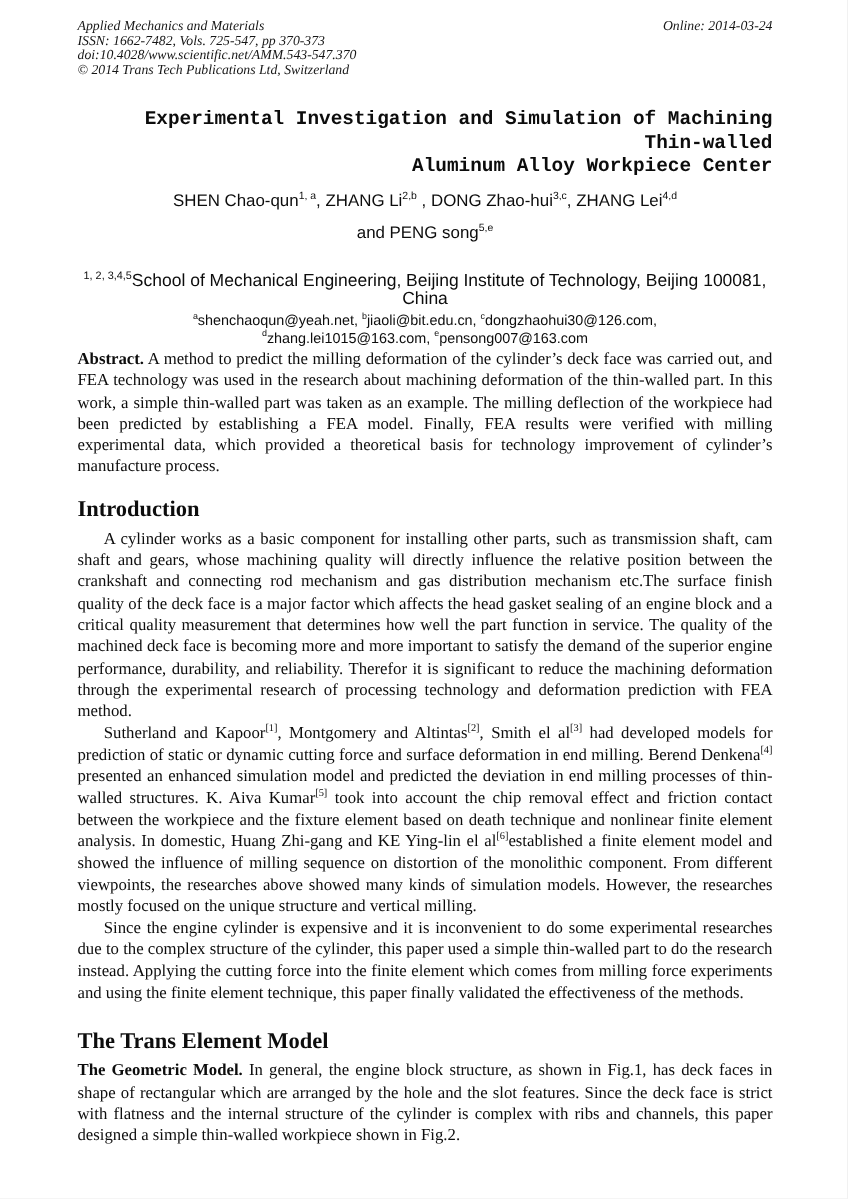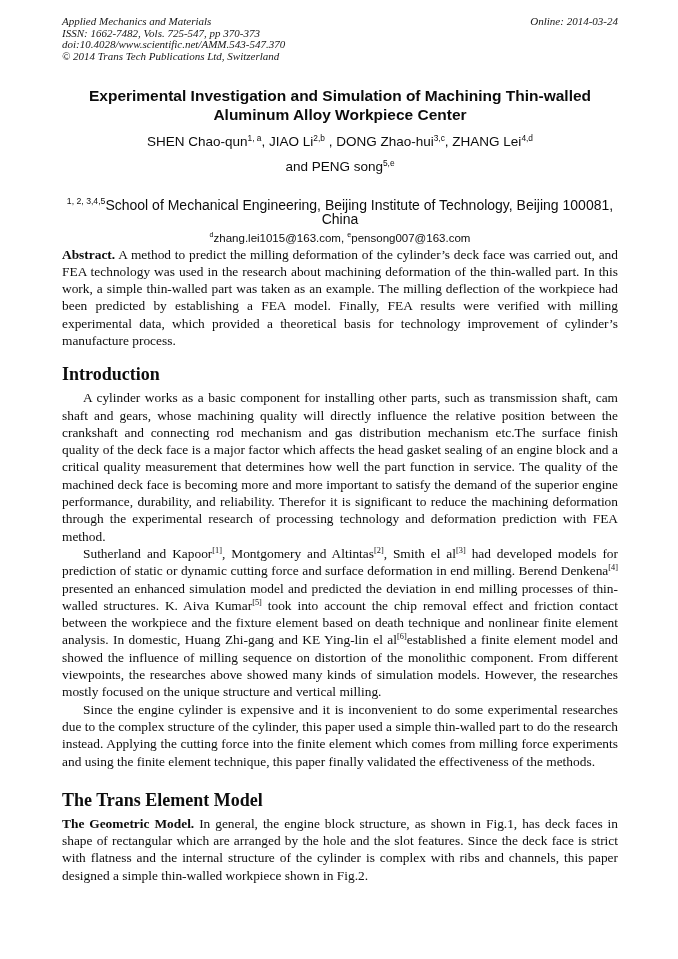--- a/index.html
+++ b/index.html
@@ -9,22 +9,22 @@
     position:relative;overflow:hidden;
   }
   
   .hdr{display:flex;justify-content:space-between;align-items:flex-start;}
   .hdr-left div, .hdr-right{
     font-family:"Liberation Serif",serif;font-style:italic;
     font-size:11px;line-height:11.5px;color:#161616;
   }
   
   .title{
-    font-family:Liberation Sans, sans-serif;font-weight:bold;
-    font-size:15.5px;line-height:19px;text-align:center;margin-top:24px;color:#0c0c0c;
+    font-family:Liberation Mono, monospace;font-weight:bold;
+    font-size:15.5px;line-height:19px;text-align:right;margin-top:24px;color:#0c0c0c;
   }
   .authors{
     font-family:"Liberation Sans",sans-serif;font-size:13.5px;line-height:18px;
     text-align:center;margin-top:9px;color:#0c0c0c;
   }
   .authors-l2{margin-top:7px;}
   .aff{
     font-family:"Liberation Sans",sans-serif;font-size:14px;line-height:14px;
     text-align:center;margin-top:22px;color:#0c0c0c;
   }
@@ -65,26 +65,27 @@
       <div>© 2014 Trans Tech Publications Ltd, Switzerland</div>
     </div>
     <div class="hdr-right">Online: 2014-03-24</div>
   </div>
 
   <div class="title">
     <div>Experimental Investigation and Simulation of Machining Thin-walled</div>
     <div>Aluminum Alloy Workpiece Center</div>
   </div>
 
-  <div class="authors"><span>SHEN Chao-qun</span><sup>1, a</sup><span>, JIAO Li</span><sup>2,b</sup><span> , DONG Zhao-hui</span><sup>3,c</sup><span>, ZHANG Lei</span><sup>4,d</sup></div>
+  <div class="authors"><span>SHEN Chao-qun</span><sup>1, a</sup><span>, ZHANG Li</span><sup>2,b</sup><span> , DONG Zhao-hui</span><sup>3,c</sup><span>, ZHANG Lei</span><sup>4,d</sup></div>
   <div class="authors authors-l2"><span>and PENG song</span><sup>5,e</sup></div>
 
   <div class="aff"><sup>1, 2, 3,4,5</sup><span>School of Mechanical Engineering, Beijing Institute of Technology, Beijing 100081, China</span></div>
 
   <div class="emails">
+    <div><sup>a</sup><span>shenchaoqun@yeah.net, </span><sup>b</sup><span>jiaoli@bit.edu.cn, </span><sup>c</sup><span>dongzhaohui30@126.com,</span></div>
     <div><sup>d</sup><span>zhang.lei1015@163.com, </span><sup>e</sup><span>pensong007@163.com</span></div>
   </div>
 
 
   <div class="body">
     <p class="abstract"><span class="b">Abstract.</span><span> A method to predict the milling deformation of the cylinder’s deck face was carried out, and FEA technology was used in the research about machining deformation of the thin-walled part. In this work, a simple thin-walled part was taken as an example. The milling deflection of the workpiece had been predicted by establishing a FEA model. Finally, FEA results were verified with milling experimental data, which provided a theoretical basis for technology improvement of cylinder’s manufacture process.</span></p>
 
     <h2>Introduction</h2>
     <p class="indent"><span>A cylinder works as a basic component for installing other parts, such as transmission shaft, cam shaft and gears, whose machining quality will directly influence the relative position between the crankshaft and connecting rod mechanism and gas distribution mechanism etc.The surface finish quality of the deck face is a major factor which affects the head gasket sealing of an engine block and a critical quality measurement that determines how well the part function in service. The quality of the machined deck face is becoming more and more important to satisfy the demand of the superior engine performance, durability, and reliability. Therefor it is significant to reduce the machining deformation through the experimental research of processing technology and deformation prediction with FEA method.</span></p>
     <p class="indent"><span>Sutherland and Kapoor</span><sup>[1]</sup><span>, Montgomery and Altintas</span><sup>[2]</sup><span>, Smith el al</span><sup>[3]</sup><span> had developed models for prediction of static or dynamic cutting force and surface deformation in end milling. Berend Denkena</span><sup>[4]</sup><span> presented an enhanced simulation model and predicted the deviation in end milling processes of thin-walled structures. K. Aiva Kumar</span><sup>[5]</sup><span> took into account the chip removal effect and friction contact between the workpiece and the fixture element based on death technique and nonlinear finite element analysis. In domestic, Huang Zhi-gang and KE Ying-lin el al</span><sup>[6]</sup><span>established a finite element model and showed the influence of milling sequence on distortion of the monolithic component. From different viewpoints, the researches above showed many kinds of simulation models. However, the researches mostly focused on the unique structure and vertical milling.</span></p>

